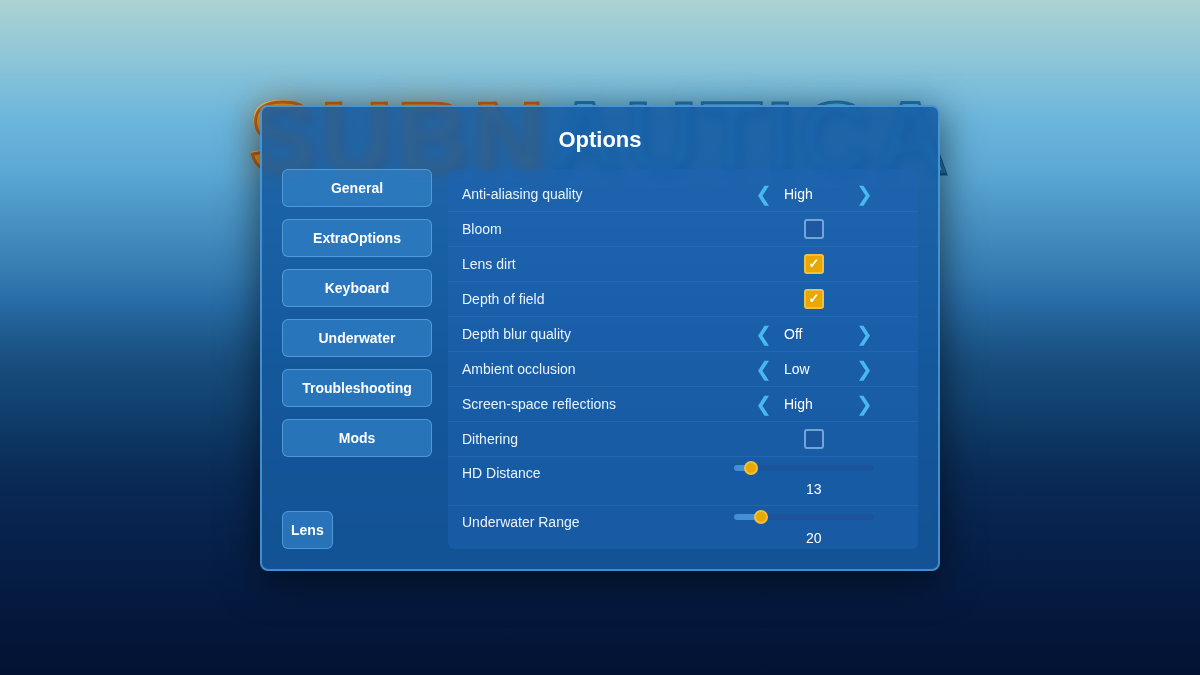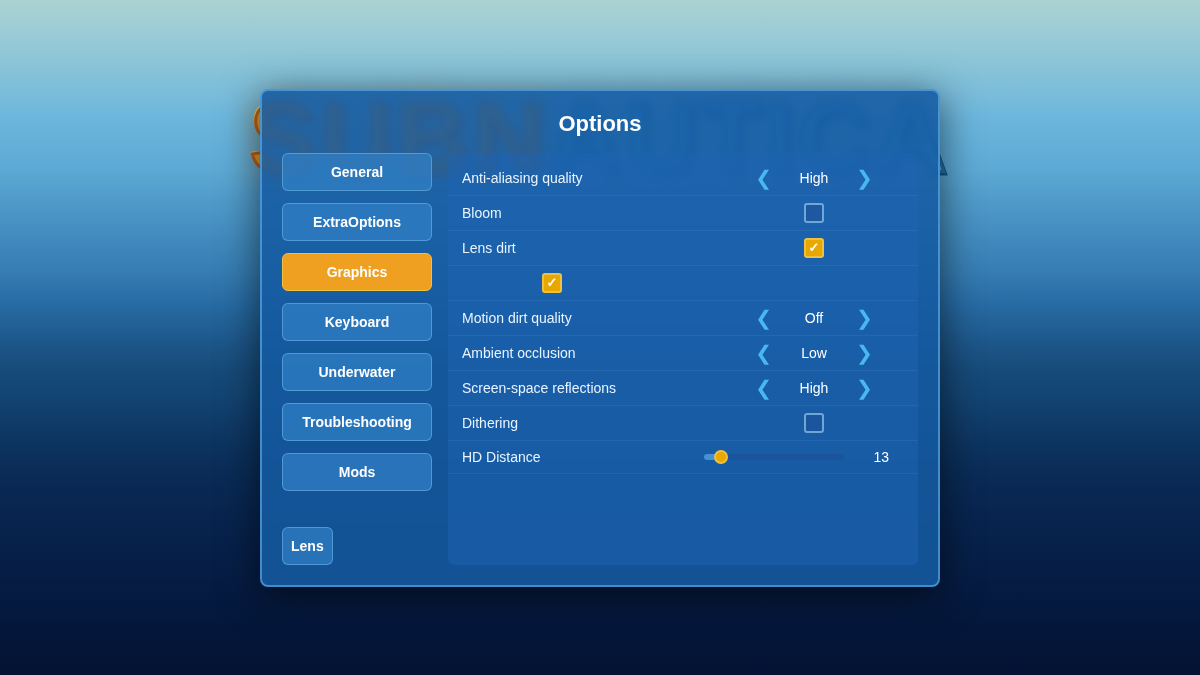--- a/index.html
+++ b/index.html
@@ -211,21 +211,20 @@
       font-size: 20px;
       cursor: pointer;
       padding: 0 4px;
       line-height: 1;
     }
 
     .setting-value {
       color: white;
       font-size: 14px;
       min-width: 60px;
-      text-align: center;
     }
 
     
     .checkbox-wrap {
       width: 20px;
       height: 20px;
       border: 2px solid rgba(150, 200, 240, 0.7);
       background: rgba(30, 80, 150, 0.5);
       border-radius: 3px;
       display: flex;
@@ -268,20 +267,21 @@
       flex: 1;
       color: #e8f4ff;
       font-size: 14px;
     }
 
     .slider-control {
       display: flex;
       align-items: center;
       gap: 10px;
       min-width: 200px;
+      flex-direction: column;
     }
 
     .slider-track {
       position: relative;
       width: 140px;
       height: 6px;
       background: rgba(30, 80, 150, 0.6);
       border-radius: 3px;
     }
 
@@ -332,21 +332,20 @@
   <div class="modal">
 
     <div class="modal-title">Options</div>
 
     <div class="modal-body">
 
       <div class="sidebar">
 
         <button class="sidebar-btn">General</button>
         <button class="sidebar-btn">ExtraOptions</button>
-        <button class="sidebar-btn active">Graphics</button>
         <button class="sidebar-btn">Keyboard</button>
         <button class="sidebar-btn">Underwater</button>
         <button class="sidebar-btn">Troubleshooting</button>
         <button class="sidebar-btn">Mods</button>
 
         <div class="sidebar-spacer"></div>
 
         <div class="back-btn-wrap">
           <button class="sidebar-btn">Lens</button>
         </div>
@@ -372,27 +371,28 @@
           </div>
 
           <div class="setting-row">
             <span class="setting-label">Lens dirt</span>
             <div class="setting-control">
               <div class="checkbox-wrap checked"></div>
             </div>
           </div>
 
           <div class="setting-row">
+            <span class="setting-label">Depth of field</span>
             <div class="setting-control">
               <div class="checkbox-wrap checked"></div>
             </div>
           </div>
 
           <div class="setting-row">
-            <span class="setting-label">Motion dirt quality</span>
+            <span class="setting-label">Depth blur quality</span>
             <div class="setting-control">
               <button class="arrow-btn">❮</button>
               <span class="setting-value">Off</span>
               <button class="arrow-btn">❯</button>
             </div>
           </div>
 
           <div class="setting-row">
             <span class="setting-label">Ambient occlusion</span>
             <div class="setting-control">
@@ -423,19 +423,29 @@
             <span class="slider-label">HD Distance</span>
             <div class="slider-control">
               <div class="slider-track">
                 <div class="slider-fill" style="width: 12%;"></div>
                 <div class="slider-thumb" style="left: 12%;"></div>
               </div>
               <span class="slider-value">13</span>
             </div>
           </div>
 
+          <div class="slider-row">
+            <span class="slider-label">Underwater Range</span>
+            <div class="slider-control">
+              <div class="slider-track">
+                <div class="slider-fill" style="width: 19%;"></div>
+                <div class="slider-thumb" style="left: 19%;"></div>
+              </div>
+              <span class="slider-value">20</span>
+            </div>
+          </div>
 
         </div>
       </div>
 
     </div>
   </div>
 </div>
 
 </body></html>

